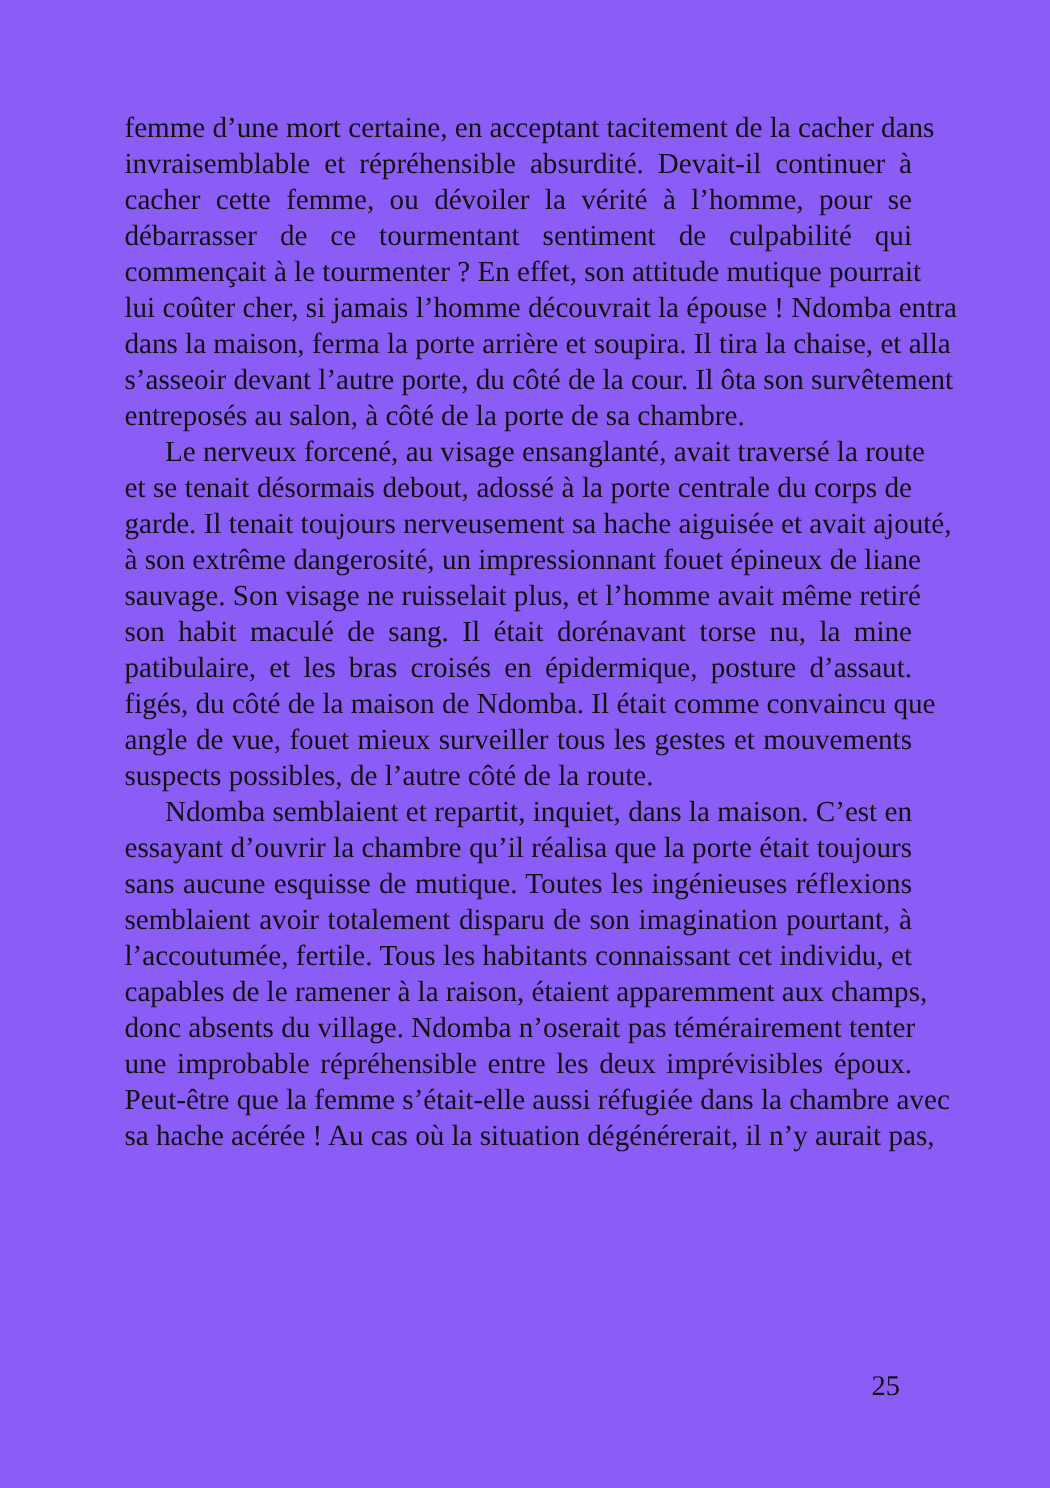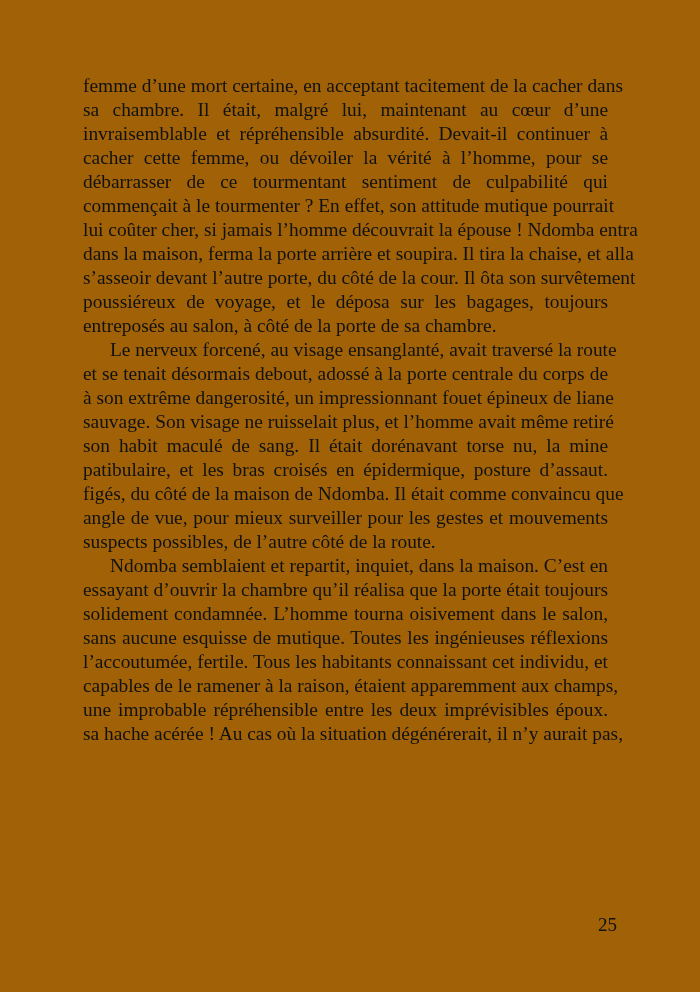--- a/index.html
+++ b/index.html
@@ -11,21 +11,21 @@
     width: 700px;
     height: 992px;
     position: relative;
     overflow: hidden;
   }
   .page {
     position: absolute;
     left: 0; top: 0;
     width: 700px;
     height: 992px;
-    background: #a16207;
+    background: #8b5cf6;
   }
   .text-block {
     position: absolute;
     left: 83px;
     top: 74px;
     width: 525px;
     font-family: "Liberation Serif", "DejaVu Serif", serif;
     font-size: 19.4px;
     line-height: 24px;
     color: #111111;
@@ -43,66 +43,67 @@
     height: 24px;
   }
   .line.last {
     text-align-last: left;
   }
   .line.indent {
     padding-left: 27px;
   }
   .page-number {
     position: absolute;
-    right: 83px;
+    right: 100px;
     top: 914px;
     font-family: "Liberation Serif", "DejaVu Serif", serif;
     font-size: 19px;
     color: #111111;
   }
 </style>
 </head>
 <body>
 
 <div class="page">
   <div class="text-block">
 
     <div class="para">
       <span class="line">femme d’une mort certaine, en acceptant tacitement de la cacher dans</span>
-      <span class="line">sa chambre. Il était, malgré lui, maintenant au cœur d’une</span>
       <span class="line">invraisemblable et répréhensible absurdité. Devait-il continuer à</span>
       <span class="line">cacher cette femme, ou dévoiler la vérité à l’homme, pour se</span>
       <span class="line">débarrasser de ce tourmentant sentiment de culpabilité qui</span>
       <span class="line">commençait à le tourmenter ? En effet, son attitude mutique pourrait</span>
       <span class="line">lui coûter cher, si jamais l’homme découvrait la épouse ! Ndomba entra</span>
       <span class="line">dans la maison, ferma la porte arrière et soupira. Il tira la chaise, et alla</span>
       <span class="line">s’asseoir devant l’autre porte, du côté de la cour. Il ôta son survêtement</span>
-      <span class="line">poussiéreux de voyage, et le déposa sur les bagages, toujours</span>
       <span class="line last">entreposés au salon, à côté de la porte de sa chambre.</span>
     </div>
 
     <div class="para">
       <span class="line indent">Le nerveux forcené, au visage ensanglanté, avait traversé la route</span>
       <span class="line">et se tenait désormais debout, adossé à la porte centrale du corps de</span>
+      <span class="line">garde. Il tenait toujours nerveusement sa hache aiguisée et avait ajouté,</span>
       <span class="line">à son extrême dangerosité, un impressionnant fouet épineux de liane</span>
       <span class="line">sauvage. Son visage ne ruisselait plus, et l’homme avait même retiré</span>
       <span class="line">son habit maculé de sang. Il était dorénavant torse nu, la mine</span>
       <span class="line">patibulaire, et les bras croisés en épidermique, posture d’assaut.</span>
       <span class="line">figés, du côté de la maison de Ndomba. Il était comme convaincu que</span>
-      <span class="line">angle de vue, pour mieux surveiller pour les gestes et mouvements</span>
+      <span class="line">angle de vue, fouet mieux surveiller tous les gestes et mouvements</span>
       <span class="line last">suspects possibles, de l’autre côté de la route.</span>
     </div>
 
     <div class="para">
       <span class="line indent">Ndomba semblaient et repartit, inquiet, dans la maison. C’est en</span>
       <span class="line">essayant d’ouvrir la chambre qu’il réalisa que la porte était toujours</span>
-      <span class="line">solidement condamnée. L’homme tourna oisivement dans le salon,</span>
       <span class="line">sans aucune esquisse de mutique. Toutes les ingénieuses réflexions</span>
+      <span class="line">semblaient avoir totalement disparu de son imagination pourtant, à</span>
       <span class="line">l’accoutumée, fertile. Tous les habitants connaissant cet individu, et</span>
       <span class="line">capables de le ramener à la raison, étaient apparemment aux champs,</span>
+      <span class="line">donc absents du village. Ndomba n’oserait pas témérairement tenter</span>
       <span class="line">une improbable répréhensible entre les deux imprévisibles époux.</span>
+      <span class="line">Peut-être que la femme s’était-elle aussi réfugiée dans la chambre avec</span>
       <span class="line">sa hache acérée ! Au cas où la situation dégénérerait, il n’y aurait pas,</span>
     </div>
 
   </div>
 
   <div class="page-number">25</div>
 </div>
 
 </body></html>

